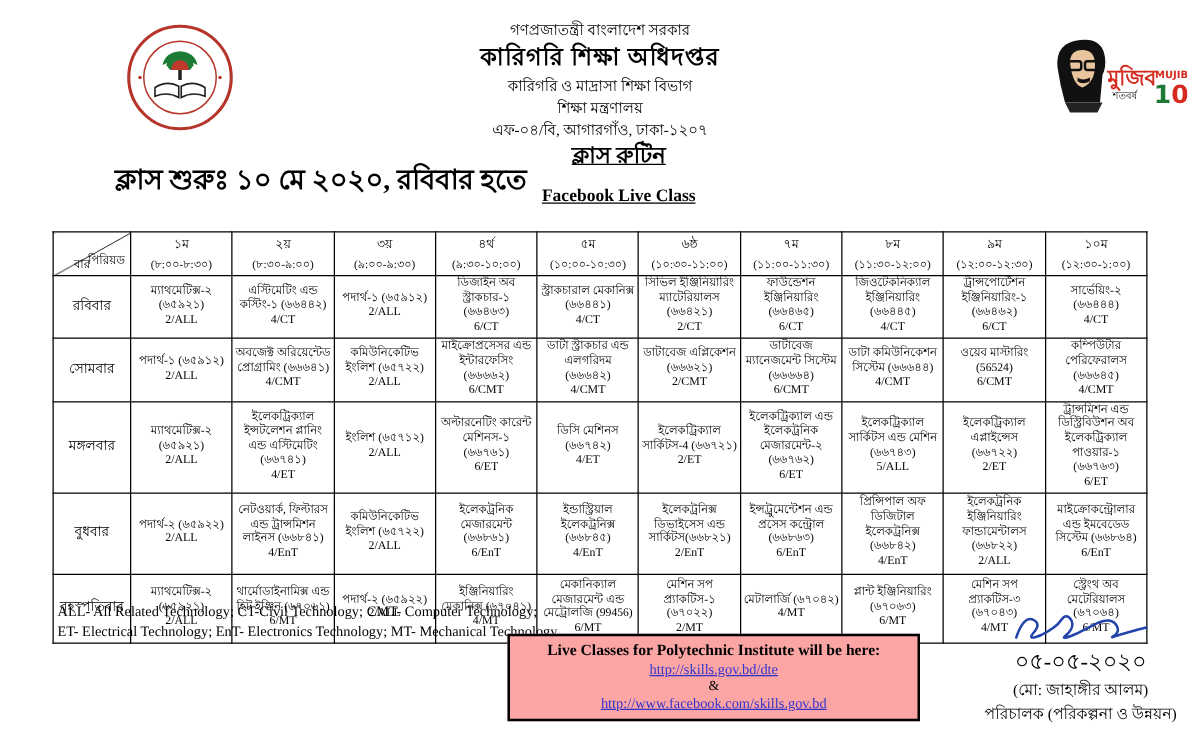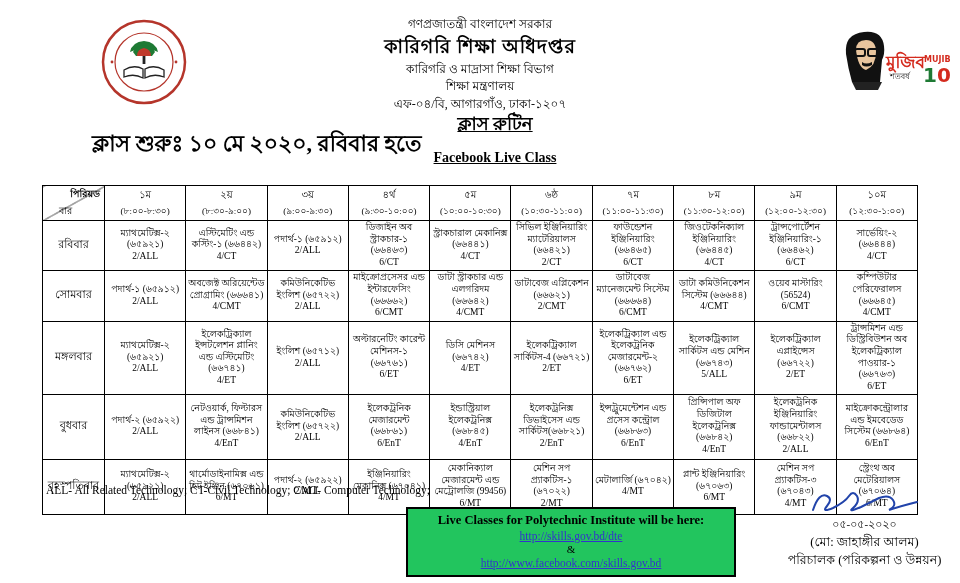--- a/index.html
+++ b/index.html
@@ -24,44 +24,44 @@
   .fb-live{font-size:14px;font-weight:bold;text-decoration:underline;margin-top:9px;}
 
   
   table.routine{position:absolute;left:42px;top:185px;width:876px;border-collapse:collapse;
                 table-layout:fixed;}
   table.routine th,table.routine td{border:1px solid #000;padding:1px 2px;text-align:center;
                 vertical-align:middle;overflow:hidden;}
   table.routine col.daycol{width:62px;}
   th.corner{position:relative;height:30px;padding:0;
      background:linear-gradient(to bottom right,transparent calc(50% - 0.6px),#000 50%,transparent calc(50% + 0.6px));}
-  th.corner .c-top{position:absolute;top:1px;right:4px;font-size:9.5px;font-weight:bold;}
+  th.corner .c-top{position:absolute;top:15px;right:4px;font-size:9.5px;font-weight:normal;}
   th.corner .c-bot{position:absolute;bottom:1px;left:16px;font-size:9.5px;font-weight:normal;}
   .p-ord{font-size:10px;font-weight:normal;}
   .p-time{font-size:9px;font-weight:normal;}
   td.day{font-size:11px;}
   .c-text{font-size:9.3px;line-height:1.25;}
   .c-grp{font-size:9.5px;line-height:1.25;font-family:"Liberation Serif",serif;}
   tr.r1 td{height:42px;} tr.r2 td{height:48px;} tr.r3 td{height:55px;}
   tr.r4 td{height:62px;} tr.r5 td{height:52px;}
 
   
   .legend{position:absolute;left:46px;top:483px;font-size:11.5px;line-height:1.35;}
 
   
   .live-box{position:absolute;left:406px;top:507px;width:318px;border:2px solid #000;
-            text-align:center;padding:4px 4px 6px 4px;background:#22c55e;}
+            text-align:center;padding:4px 4px 6px 4px;background:#fca5a5;}
   .live-box .lb-title{font-size:12.5px;font-weight:bold;}
   .live-box a{font-size:11.5px;display:block;margin-top:2px;text-decoration:underline;}
   .live-box .amp{font-size:11px;margin-top:1px;}
 
   
   .sig-block{position:absolute;left:772px;top:486px;width:185px;text-align:center;line-height:1.5;}
   .sig-block .sig-svg{display:block;margin:0 auto -4px auto;}
-  .sig-date{font-size:11px;}
+  .sig-date{font-size:18px;}
   .sig-name{font-size:12.5px;}
   .sig-title{font-size:12.5px;}
 </style>
 </head>
 <body>
 
 <div class="page">
 
   <div class="seal-left">
     <svg width="88" height="88" viewBox="0 0 88 88">
@@ -375,20 +375,21 @@
           <td>
             <div class="c-text">স্ট্রেংথ অব মেটেরিয়ালস (৬৭০৬৪)</div>
             <div class="c-grp">6/MT</div>
           </td>
         </tr>
       </tbody>
     </table>
 
   <div class="legend">
     <div>ALL- All Related Technology; CT-Civil Technology; CMT- Computer Technology;</div>
+    <div>ET- Electrical Technology; EnT- Electronics Technology; MT- Mechanical Technology</div>
   </div>
 
   <div class="live-box">
     <div class="lb-title">Live Classes for Polytechnic Institute will be here:</div>
     <a href="#" style="color: rgb(51, 51, 204);">http://skills.gov.bd/dte</a>
     <div class="amp">&amp;</div>
     <a href="#" style="color: rgb(51, 51, 204);">http://www.facebook.com/skills.gov.bd</a>
   </div>
 
   <div class="sig-block">

